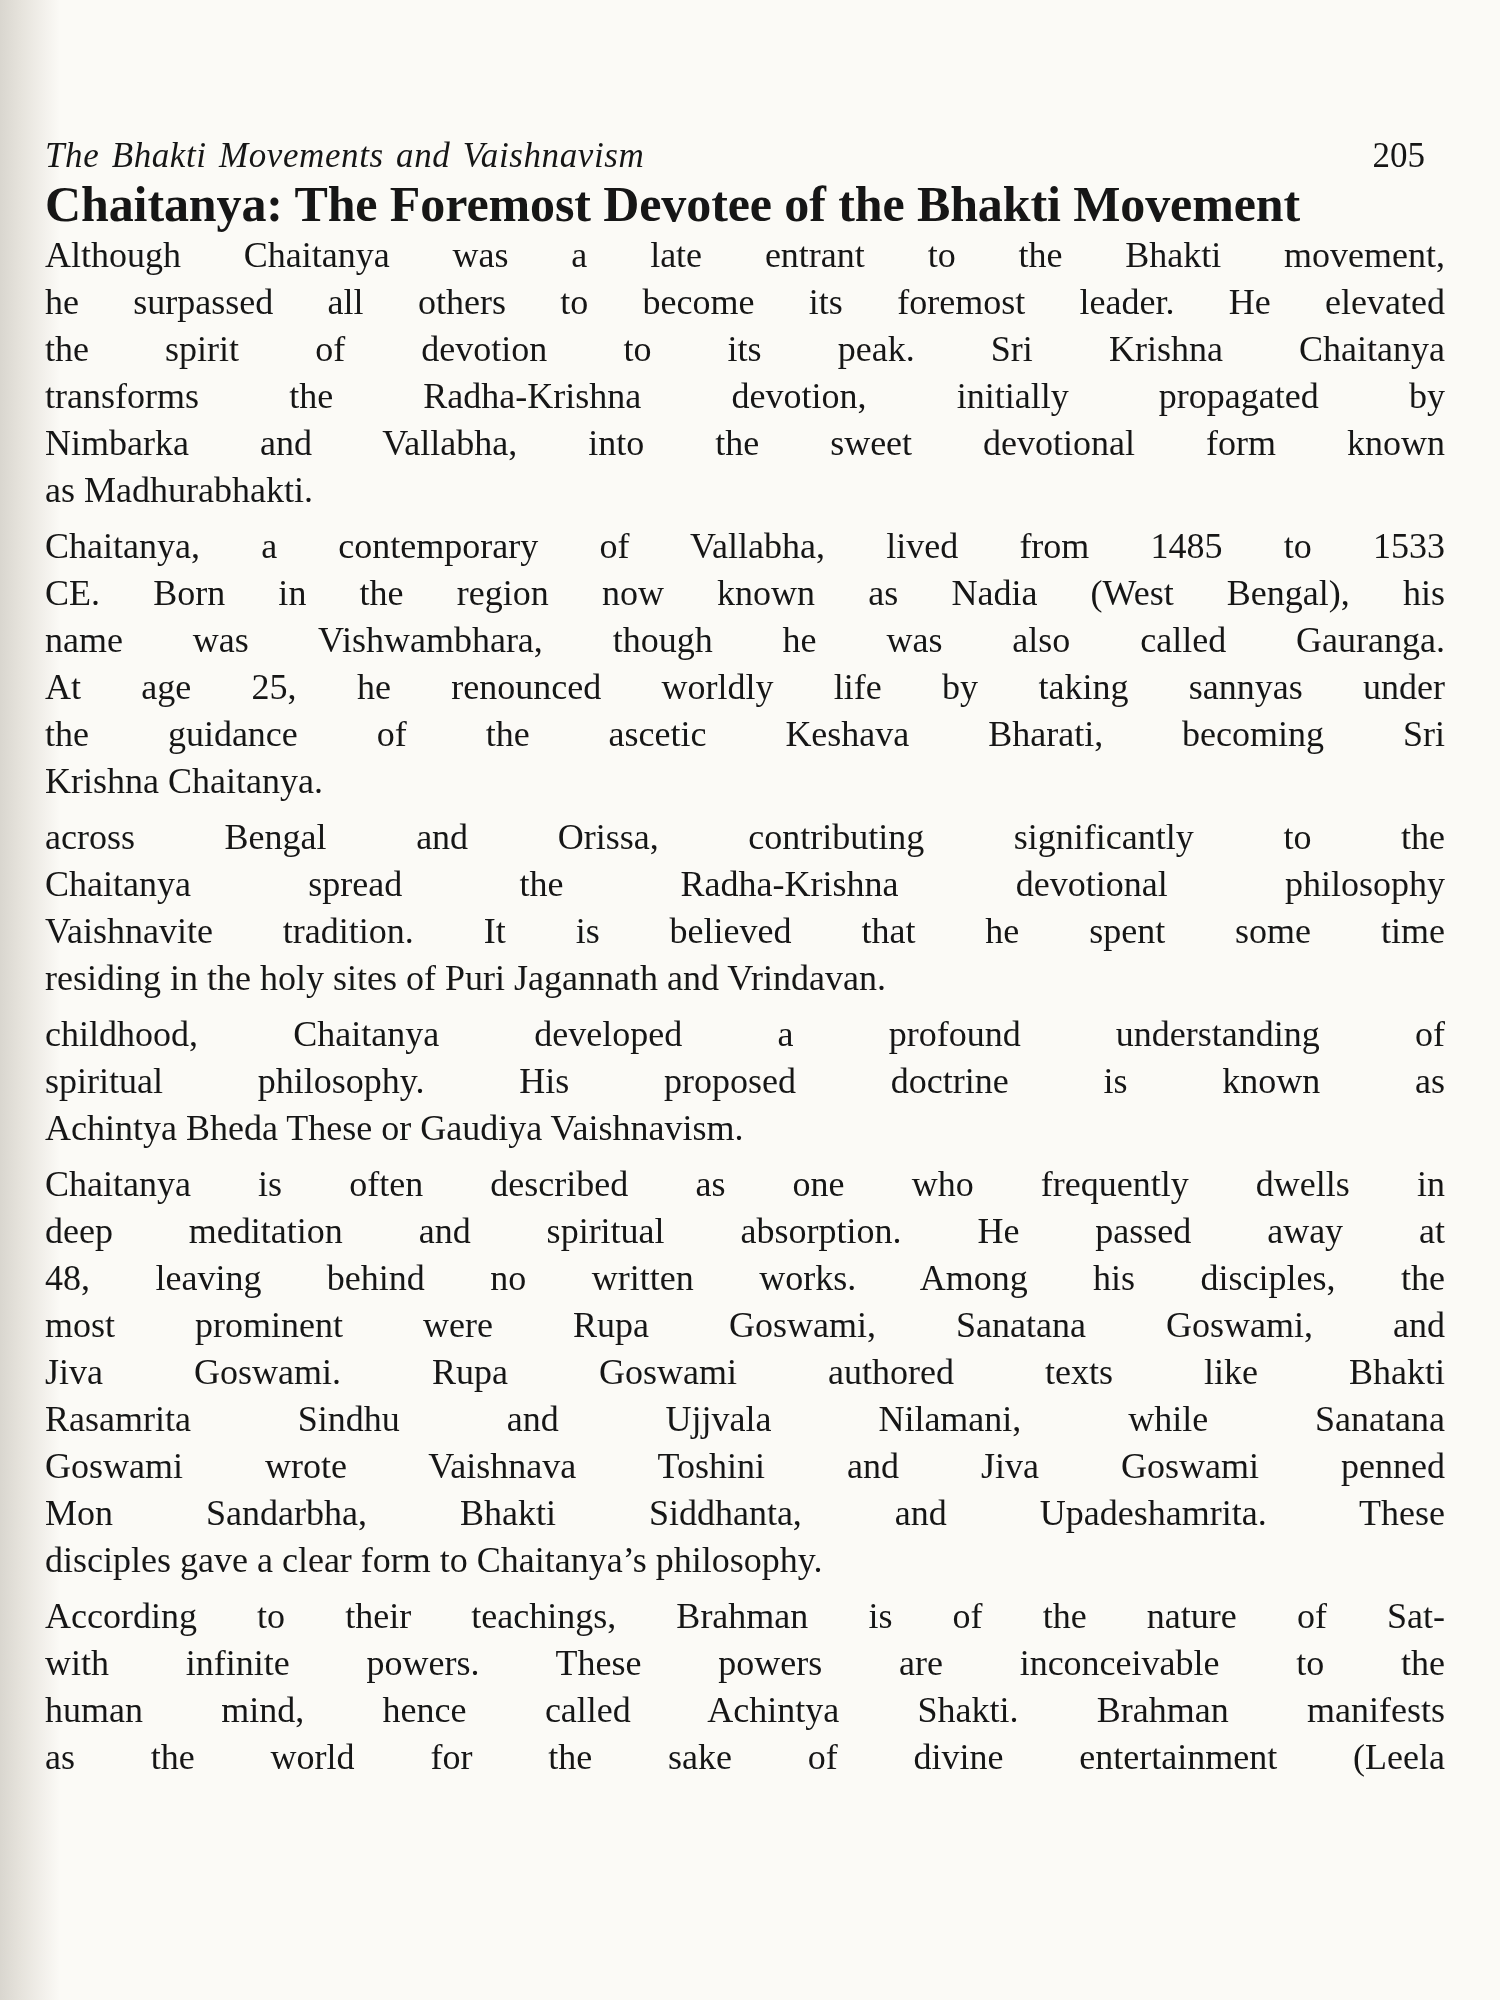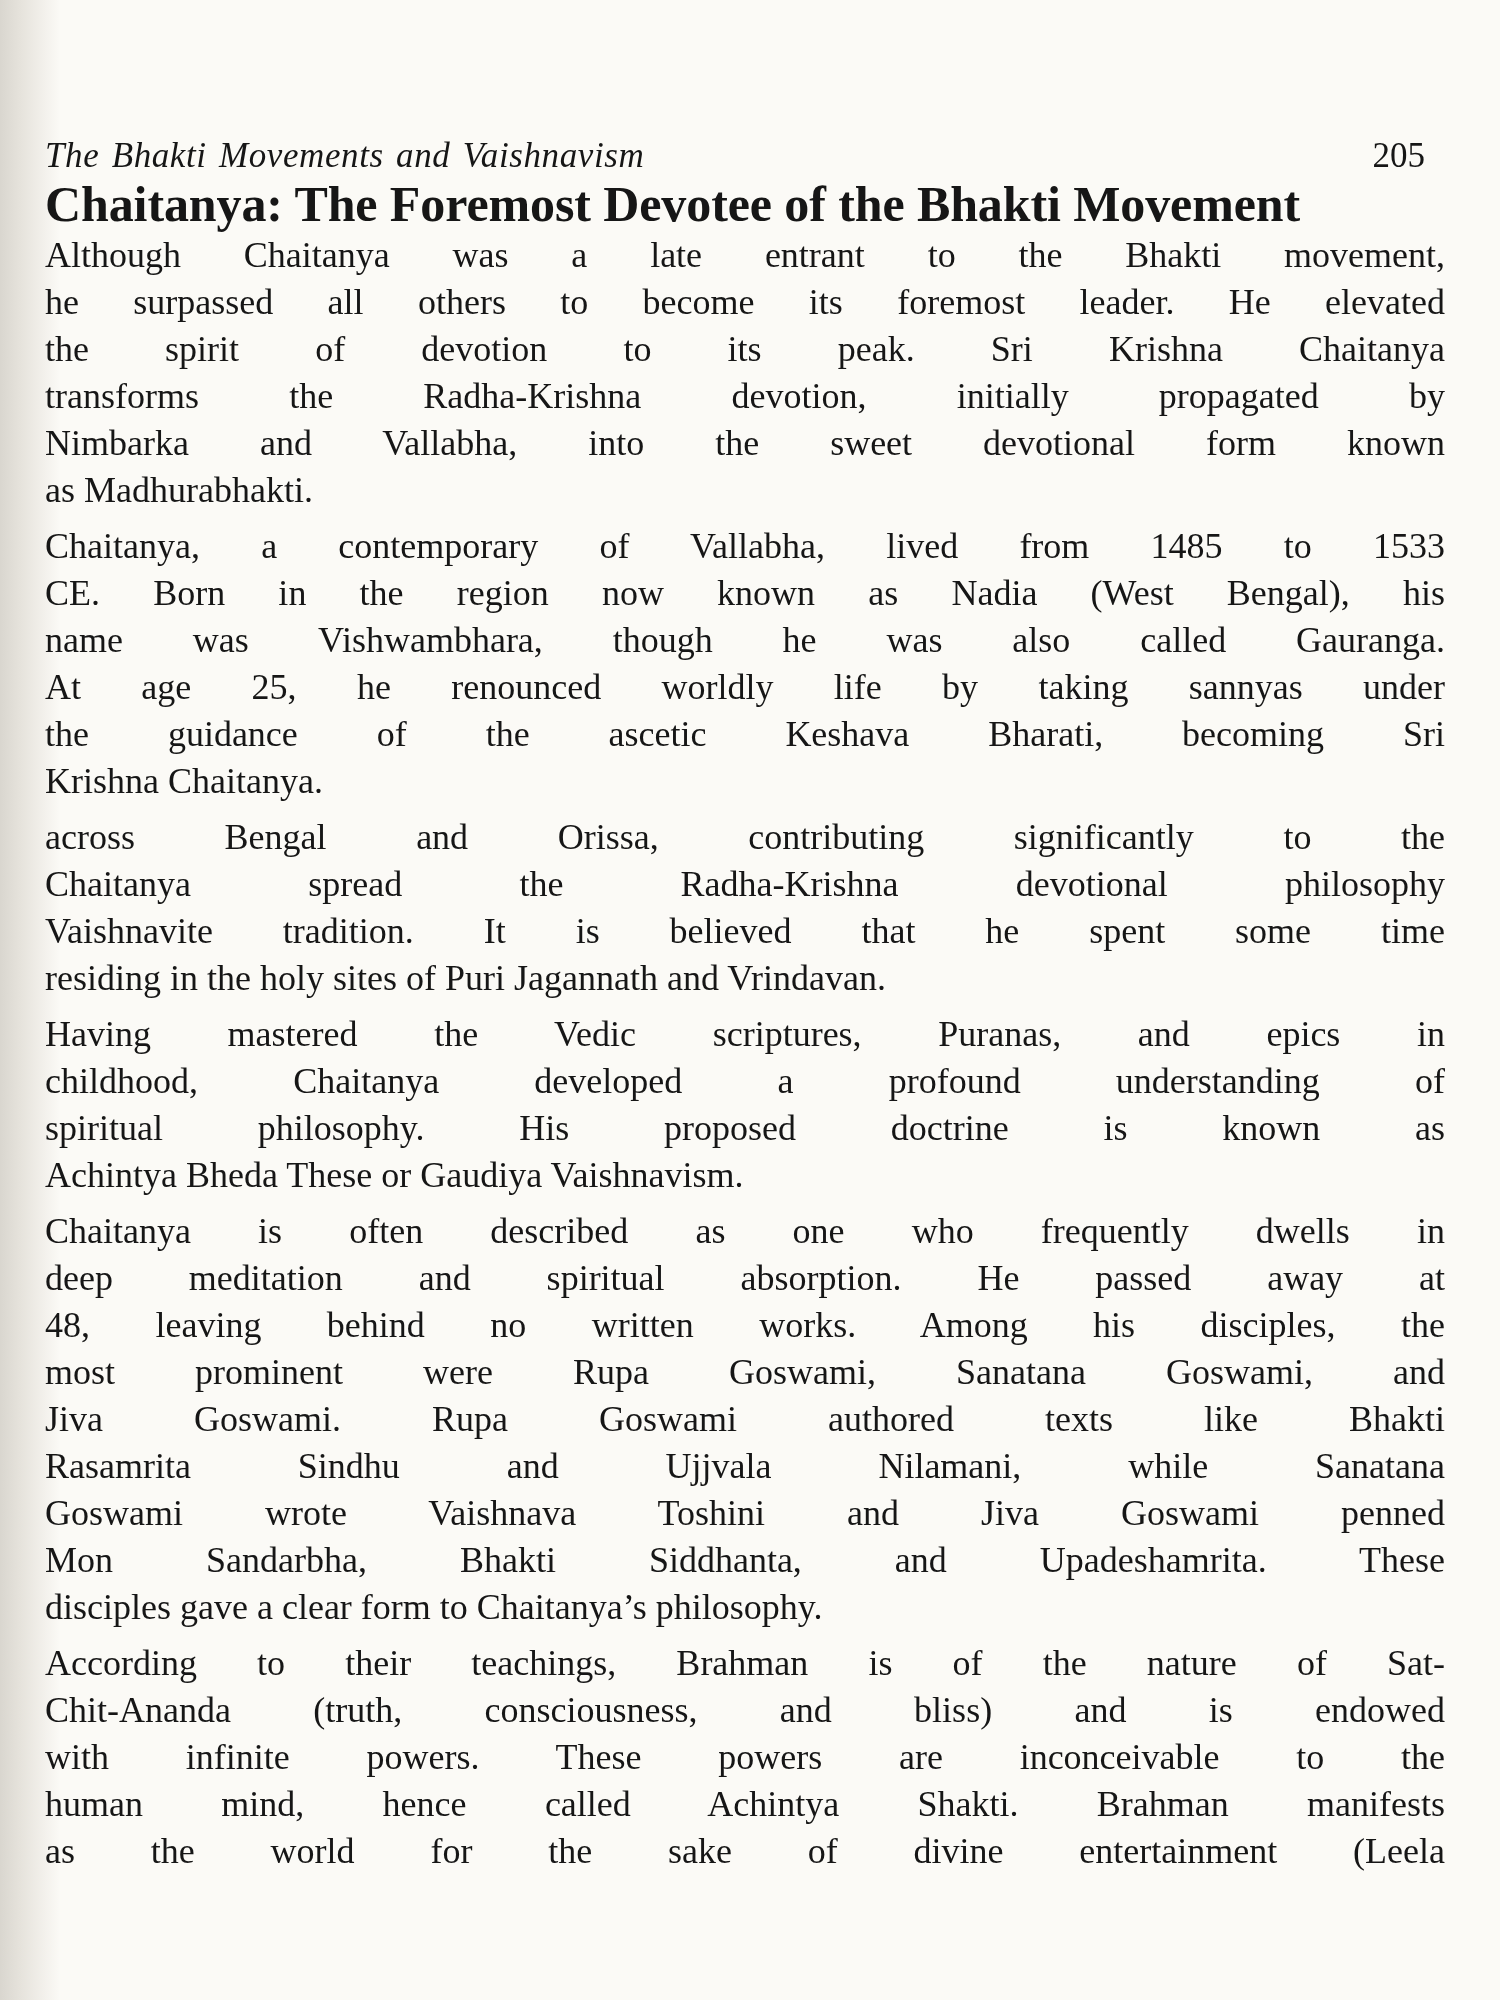--- a/index.html
+++ b/index.html
@@ -118,40 +118,38 @@
     </p>
 
     <p class="para">
       <span class="line">across Bengal and Orissa, contributing significantly to the</span>
       <span class="line">Chaitanya spread the Radha-Krishna devotional philosophy</span>
       <span class="line">Vaishnavite tradition. It is believed that he spent some time</span>
       <span class="line last">residing in the holy sites of Puri Jagannath and Vrindavan.</span>
     </p>
 
     <p class="para">
-      <span class="line">Having mastered the Vedic scriptures, Puranas, and epics in</span>
       <span class="line">childhood, Chaitanya developed a profound understanding of</span>
       <span class="line">spiritual philosophy. His proposed doctrine is known as</span>
       <span class="line last">Achintya Bheda These or Gaudiya Vaishnavism.</span>
     </p>
 
     <p class="para">
       <span class="line">Chaitanya is often described as one who frequently dwells in</span>
       <span class="line">deep meditation and spiritual absorption. He passed away at</span>
       <span class="line">48, leaving behind no written works. Among his disciples, the</span>
       <span class="line">most prominent were Rupa Goswami, Sanatana Goswami, and</span>
       <span class="line">Jiva Goswami. Rupa Goswami authored texts like Bhakti</span>
       <span class="line">Rasamrita Sindhu and Ujjvala Nilamani, while Sanatana</span>
       <span class="line">Goswami wrote Vaishnava Toshini and Jiva Goswami penned</span>
       <span class="line">Mon Sandarbha, Bhakti Siddhanta, and Upadeshamrita. These</span>
       <span class="line last">disciples gave a clear form to Chaitanya’s philosophy.</span>
     </p>
 
     <p class="para">
       <span class="line">According to their teachings, Brahman is of the nature of Sat-</span>
-      <span class="line">Chit-Ananda (truth, consciousness, and bliss) and is endowed</span>
       <span class="line">with infinite powers. These powers are inconceivable to the</span>
       <span class="line">human mind, hence called Achintya Shakti. Brahman manifests</span>
       <span class="line">as the world for the sake of divine entertainment (Leela</span>
     </p>
 
   </div>
 </div>
 
 </body></html>

